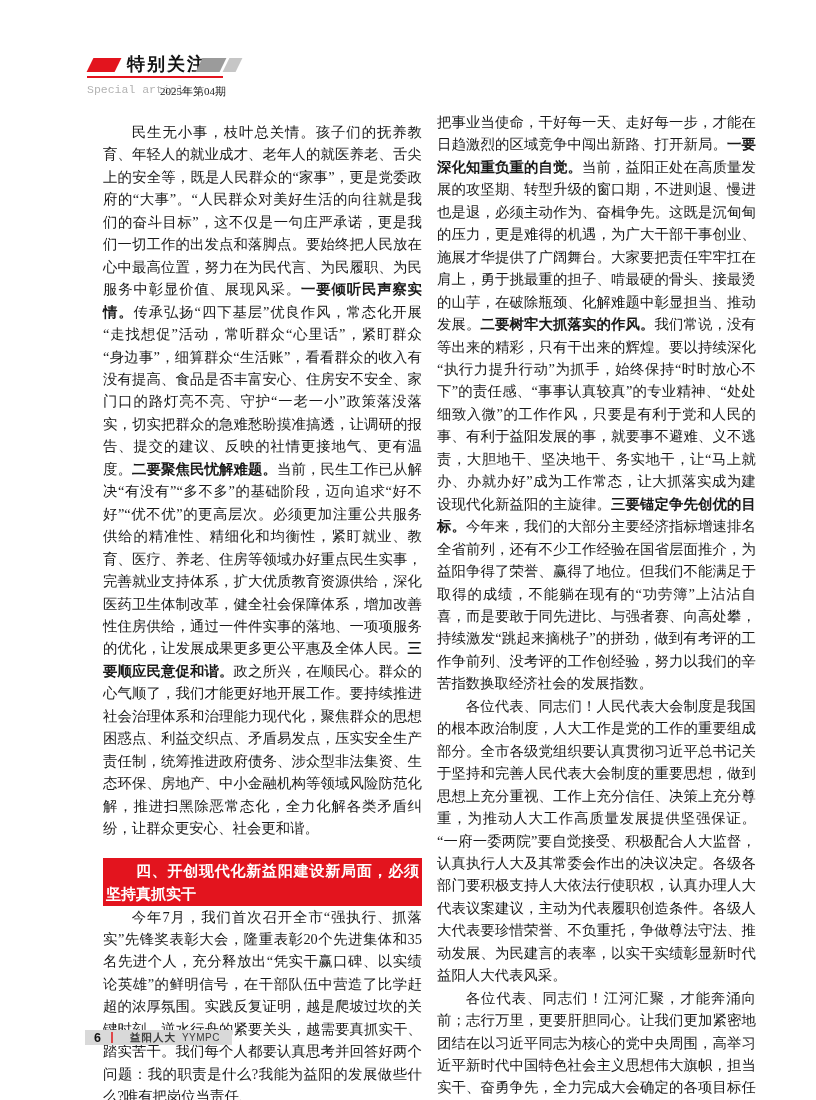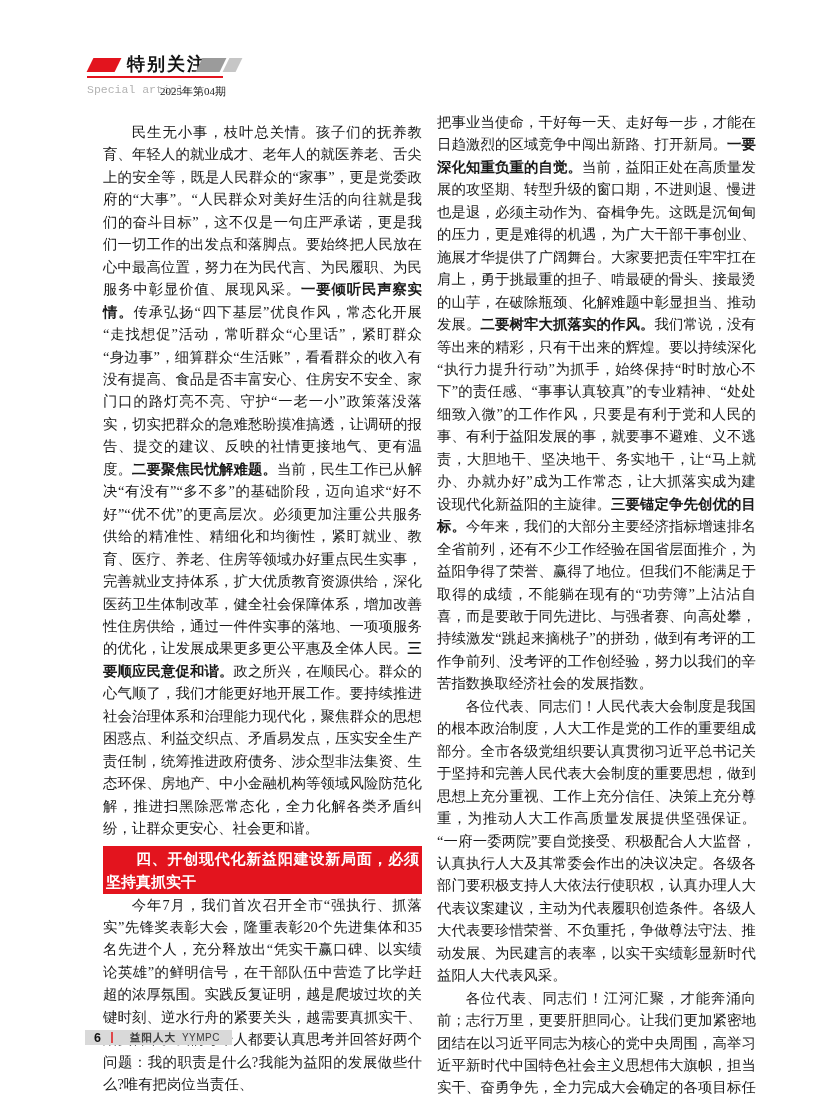--- a/index.html
+++ b/index.html
@@ -37,21 +37,21 @@
   }
   .col-left{left:103px;top:121px;}
   .col-right{left:437px;top:111px;}
   .col p{margin:0;}
   .indent{text-indent:2em;}
   .sec-head{
     background:var(--accent-red);color:#ffffff;font-family:"Liberation Sans","DejaVu Sans",sans-serif;
     font-weight:bold;font-size:15px;line-height:23px;padding:1px 3px;text-indent:2em;
     margin:0 0 7px 0;
   }
-  .sec-head.second{margin-top:6px;}
+  .sec-head.second{margin-top:18px;}
   .em{font-weight:bold;font-family:"Liberation Sans","DejaVu Sans",sans-serif;}
   
   .footer{
     position:absolute;left:85px;top:1030px;height:15px;background:var(--footer-bg);
     display:flex;align-items:center;padding:0 12px 0 9px;
     font-family:"Liberation Sans","DejaVu Sans",sans-serif;
   }
   .footer .pageno{font-size:12.5px;font-weight:bold;color:#111;}
   .footer .divider{width:2px;height:11px;background:#e0474a;margin:0 9px 0 10px;}
   .footer .journal{font-size:10.5px;font-weight:bold;color:#3a3a3a;letter-spacing:1px;margin-left:8px;}

